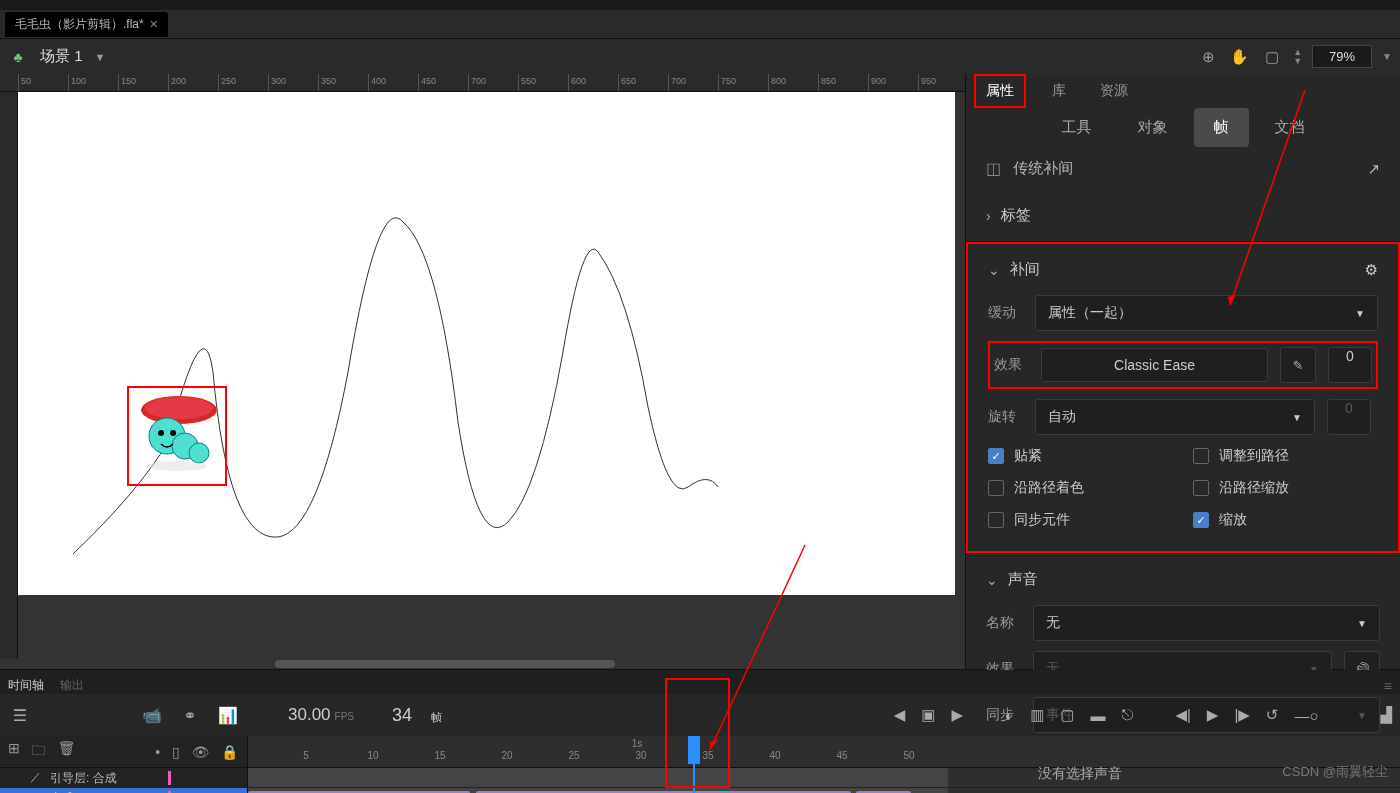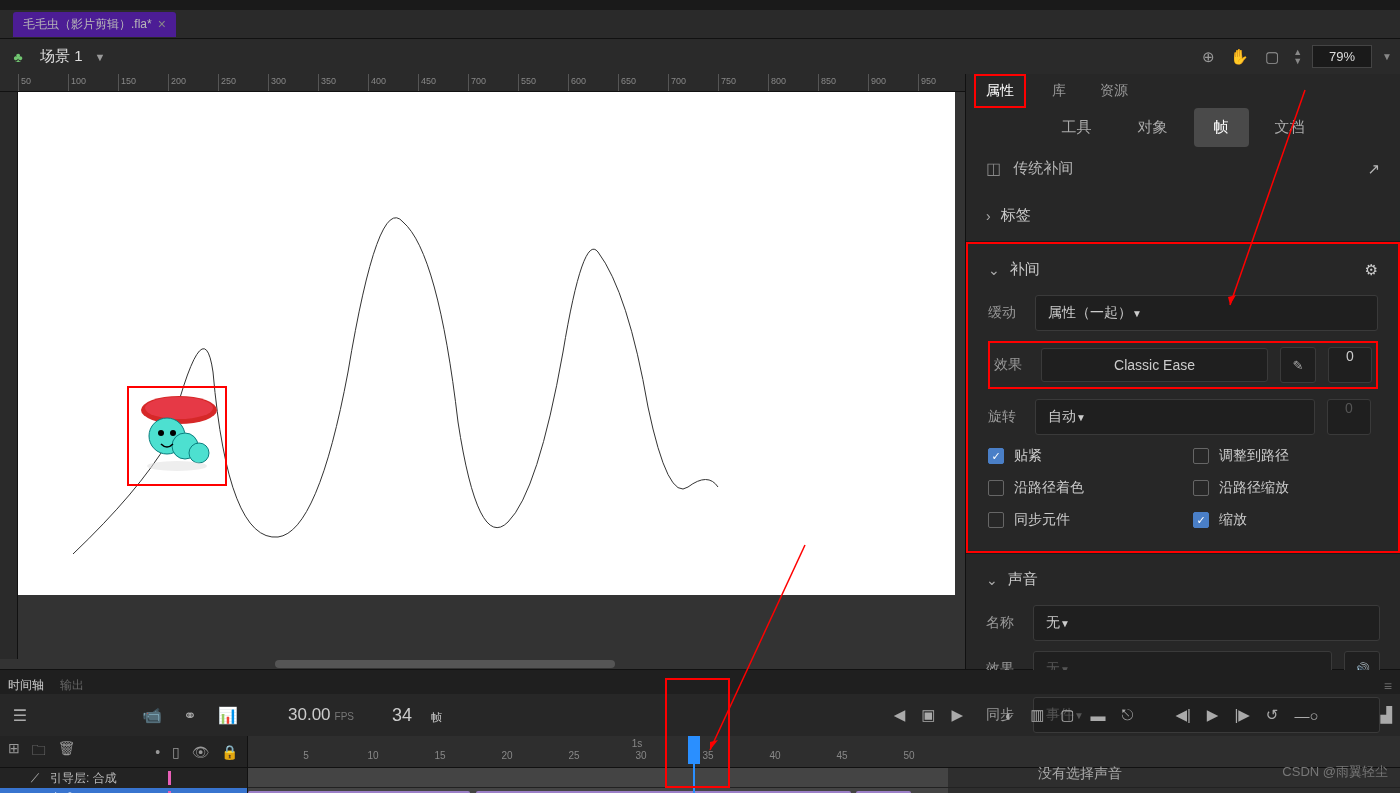--- a/index.html
+++ b/index.html
@@ -3,21 +3,21 @@
 <meta charset="utf-8">
 <style>
 * { margin: 0; padding: 0; box-sizing: border-box; font-family: "Microsoft YaHei", sans-serif; }
 body { background: #1e1e1e; color: #b8b8b8; width: 1400px; height: 793px; overflow: hidden; position: relative; font-size: 13px; }
 
 
 .menubar { height: 10px; background: #1a1a1a; display: flex; align-items: center; padding: 0 10px; gap: 20px; }
 
 
 .tabbar { height: 28px; background: #2a2a2a; display: flex; align-items: center; padding: 0 5px; }
-.tab { background: #4c1d95; padding: 4px 10px; font-size: 12px; display: flex; align-items: center; gap: 6px; border-radius: 3px 3px 0 0; margin-left: 8px; }
+.tab { background: #000000; padding: 4px 10px; font-size: 12px; display: flex; align-items: center; gap: 6px; border-radius: 3px 3px 0 0; }
 .tab .close { font-size: 14px; cursor: pointer; color: #888; }
 
 
 .scenebar { height: 36px; background: #2a2a2a; display: flex; align-items: center; padding: 0 8px; gap: 12px; justify-content: space-between; border-top: 1px solid #111; }
 .scenebar-left { display: flex; align-items: center; gap: 12px; }
 .scene-icon { width: 20px; height: 20px; display: flex; align-items: center; justify-content: center; color: #71c671; font-size: 14px; }
 .zoom-box { background: #1a1a1a; border: 1px solid #444; padding: 3px 12px; font-size: 13px; color: #ddd; min-width: 60px; text-align: center; }
 .scenebar-right { display: flex; align-items: center; gap: 10px; }
 .scenebar-right .ico { width: 22px; height: 22px; display: flex; align-items: center; justify-content: center; color: #999; font-size: 15px; }
 .scroll-arrows { display: flex; flex-direction: column; font-size: 9px; line-height: 1; color: #888; }
@@ -50,21 +50,21 @@
 .sub-tab.active { background: #4a4a4a; color: #fff; }
 
 .section { padding: 10px 20px; border-bottom: 1px solid #1a1a1a; }
 .section-hdr { display: flex; align-items: center; gap: 10px; font-size: 15px; color: #ccc; padding: 6px 0; }
 .tween-title { display: flex; align-items: center; gap: 12px; padding: 12px 20px; font-size: 15px; }
 .tween-title .icon { color: #888; font-size: 16px; }
 .expand-icon { font-size: 14px; color: #aaa; }
 
 .form-row { display: flex; align-items: center; gap: 12px; margin: 10px 0; }
 .form-label { width: 35px; font-size: 14px; color: #999; }
-.dropdown { flex: 1; background: #1f1f1f; border: 1px solid #3a3a3a; border-radius: 3px; padding: 8px 12px; font-size: 14px; color: #ccc; display: flex; align-items: center; }
+.dropdown { flex: 1; background: #1f1f1f; border: 1px solid #3a3a3a; border-radius: 3px; padding: 8px 12px; font-size: 14px; color: #ccc; display: flex; justify-content: space-between; align-items: center; }
 .ease-btn { flex: 1; background: #1f1f1f; border: 1px solid #3a3a3a; border-radius: 3px; padding: 8px 12px; text-align: center; font-size: 14px; color: #ccc; }
 .small-btn { width: 36px; height: 36px; background: #1f1f1f; border: 1px solid #3a3a3a; border-radius: 3px; display: flex; align-items: center; justify-content: center; color: #aaa; }
 .num-input { width: 44px; height: 36px; background: #1f1f1f; border: 1px solid #3a3a3a; border-radius: 3px; text-align: center; color: #ccc; font-size: 14px; }
 
 .check-grid { display: grid; grid-template-columns: 1fr 1fr; gap: 14px 20px; margin: 12px 0; }
 .check-item { display: flex; align-items: center; gap: 10px; font-size: 14px; color: #ccc; }
 .checkbox { width: 16px; height: 16px; border: 1px solid #666; border-radius: 2px; display: flex; align-items: center; justify-content: center; font-size: 11px; color: #fff; }
 .checkbox.checked { background: #4a7fc7; border-color: #4a7fc7; }
 
 .delete-btn { width: 100%; background: #1f1f1f; border: 1px solid #3a3a3a; border-radius: 3px; padding: 10px; text-align: center; font-size: 14px; color: #ccc; margin-top: 6px; }

